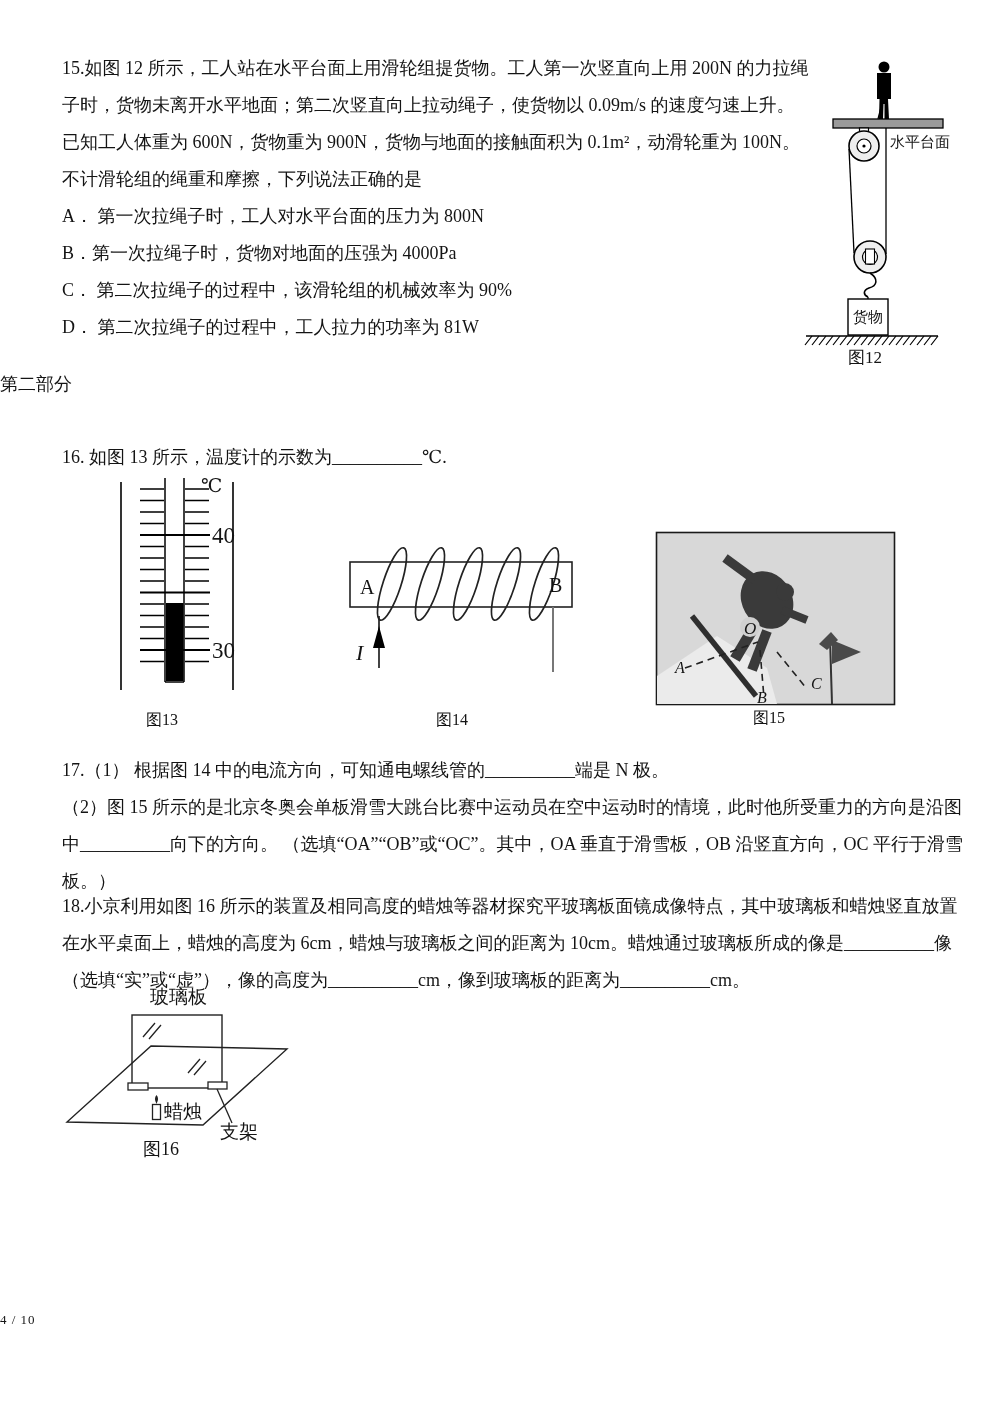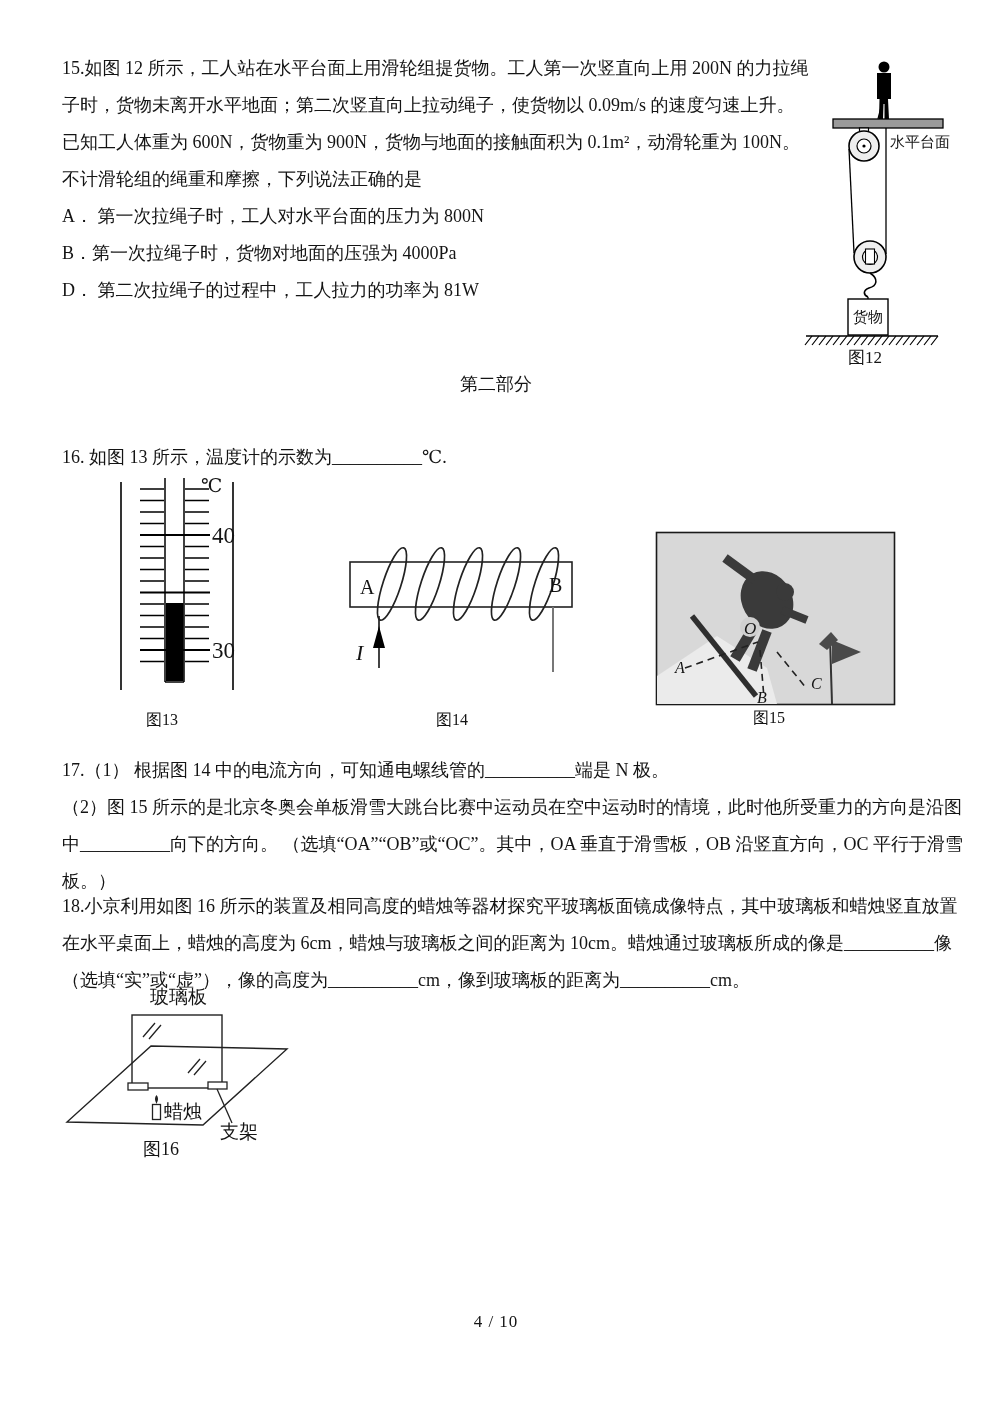--- a/index.html
+++ b/index.html
@@ -1,37 +1,38 @@
 <!DOCTYPE html>
 <html><head>
 <meta charset="utf-8">
 <style>
   html,body{margin:0;padding:0;background:#ffffff;}
   .doc{position:relative;width:992px;height:1403px;background:#fff;overflow:hidden;
        font-family:"Liberation Serif","DejaVu Serif",serif;color:#141414;border-radius:20px;}
   .abs{position:absolute;}
   .tline{white-space:nowrap;font-size:18px;line-height:37px;}
-  .center{width:992px;text-align:center;}
+  .center{width:992px;text-align:left;}
   .fig-cap{position:absolute;font-size:16px;color:#141414;white-space:nowrap;}
   svg{display:block;}
   svg text{font-family:"Liberation Serif","DejaVu Serif",serif;fill:#141414;}
-  .footer{font-size:17px;letter-spacing:1px;}
+  .footer{font-size:13px;letter-spacing:1px;}
 </style>
 </head>
 <body>
 
 <div class="doc">
 
   <section class="abs" style="left:62px;top:50px;">
     <div class="tline">15.如图 12 所示，工人站在水平台面上用滑轮组提货物。工人第一次竖直向上用 200N 的力拉绳</div>
     <div class="tline">子时，货物未离开水平地面；第二次竖直向上拉动绳子，使货物以 0.09m/s 的速度匀速上升。</div>
     <div class="tline">已知工人体重为 600N，货物重为 900N，货物与地面的接触面积为 0.1m²，动滑轮重为 100N。</div>
     <div class="tline">不计滑轮组的绳重和摩擦，下列说法正确的是</div>
     <div class="tline">A． 第一次拉绳子时，工人对水平台面的压力为 800N</div>
     <div class="tline">B．第一次拉绳子时，货物对地面的压强为 4000Pa</div>
+    <div class="tline">C． 第二次拉绳子的过程中，该滑轮组的机械效率为 90%</div>
     <div class="tline">D． 第二次拉绳子的过程中，工人拉力的功率为 81W</div>
   </section>
 
   <svg class="abs" style="left:798px;top:58px;" width="190" height="312" viewBox="0 0 190 312">
     <g>
       <circle cx="86" cy="9" r="5.5" fill="#000"></circle>
       <polygon points="79,15 93,15 93,41 90,41 91,61 86.5,61 86.5,46 85.5,46 85,61 81,61 81.5,41 79,41" fill="#000"></polygon>
     </g>
     <rect x="35" y="61" width="110" height="9" fill="#9a9a9a" stroke="#000" stroke-width="1.3"></rect>
     <text x="92" y="89" font-size="15">水平台面</text>

